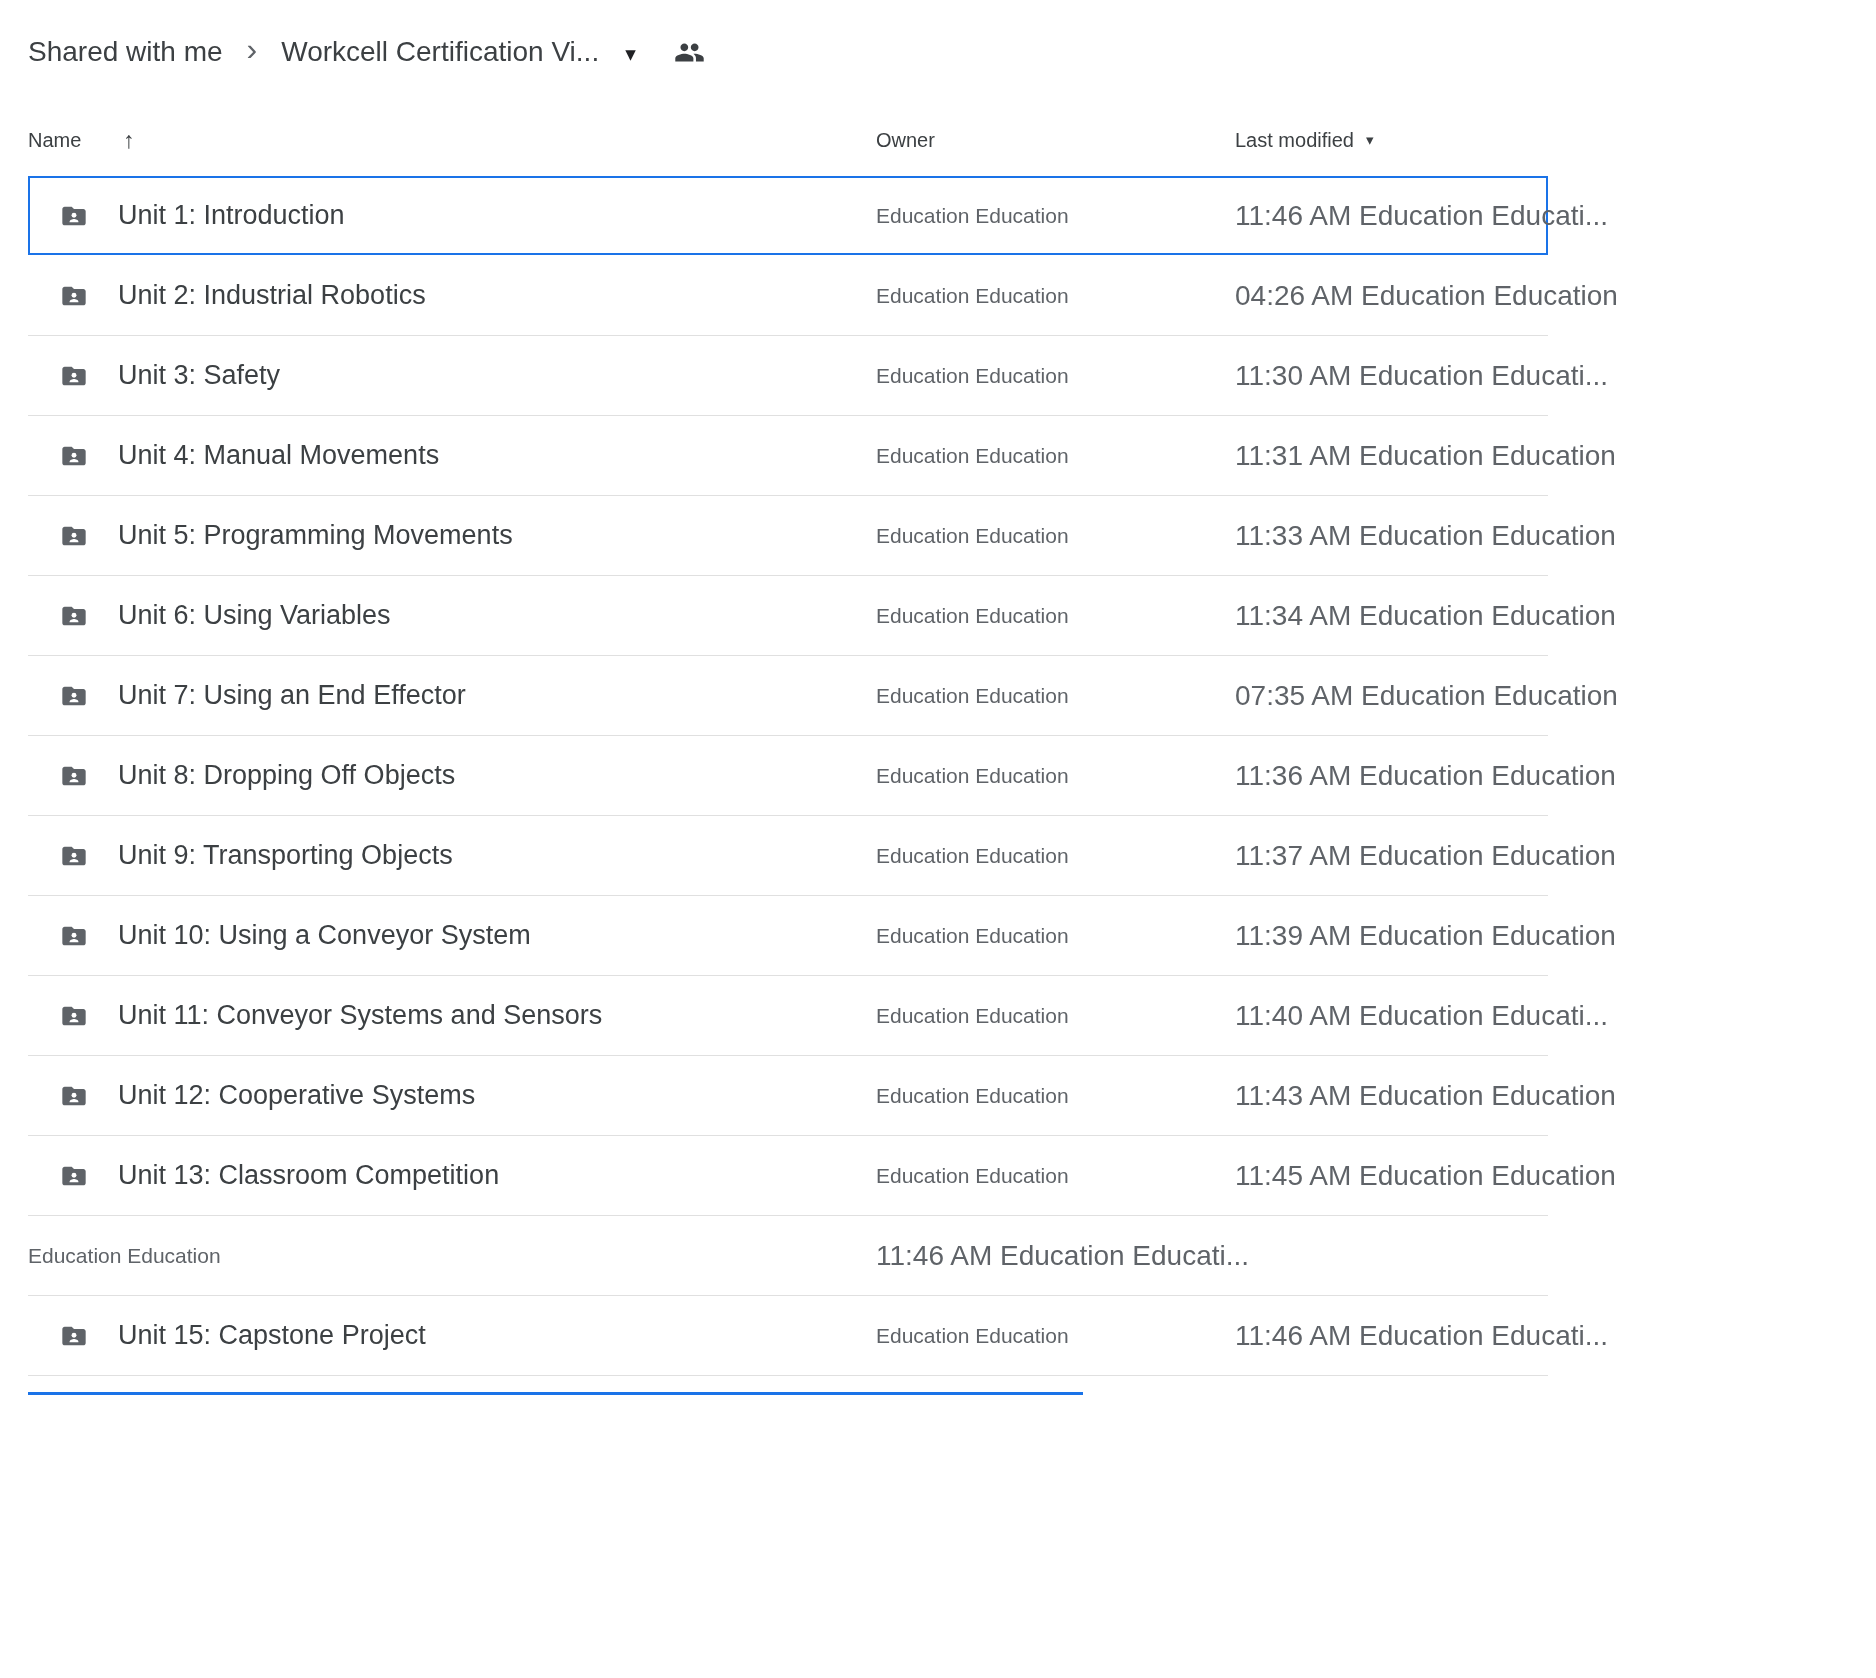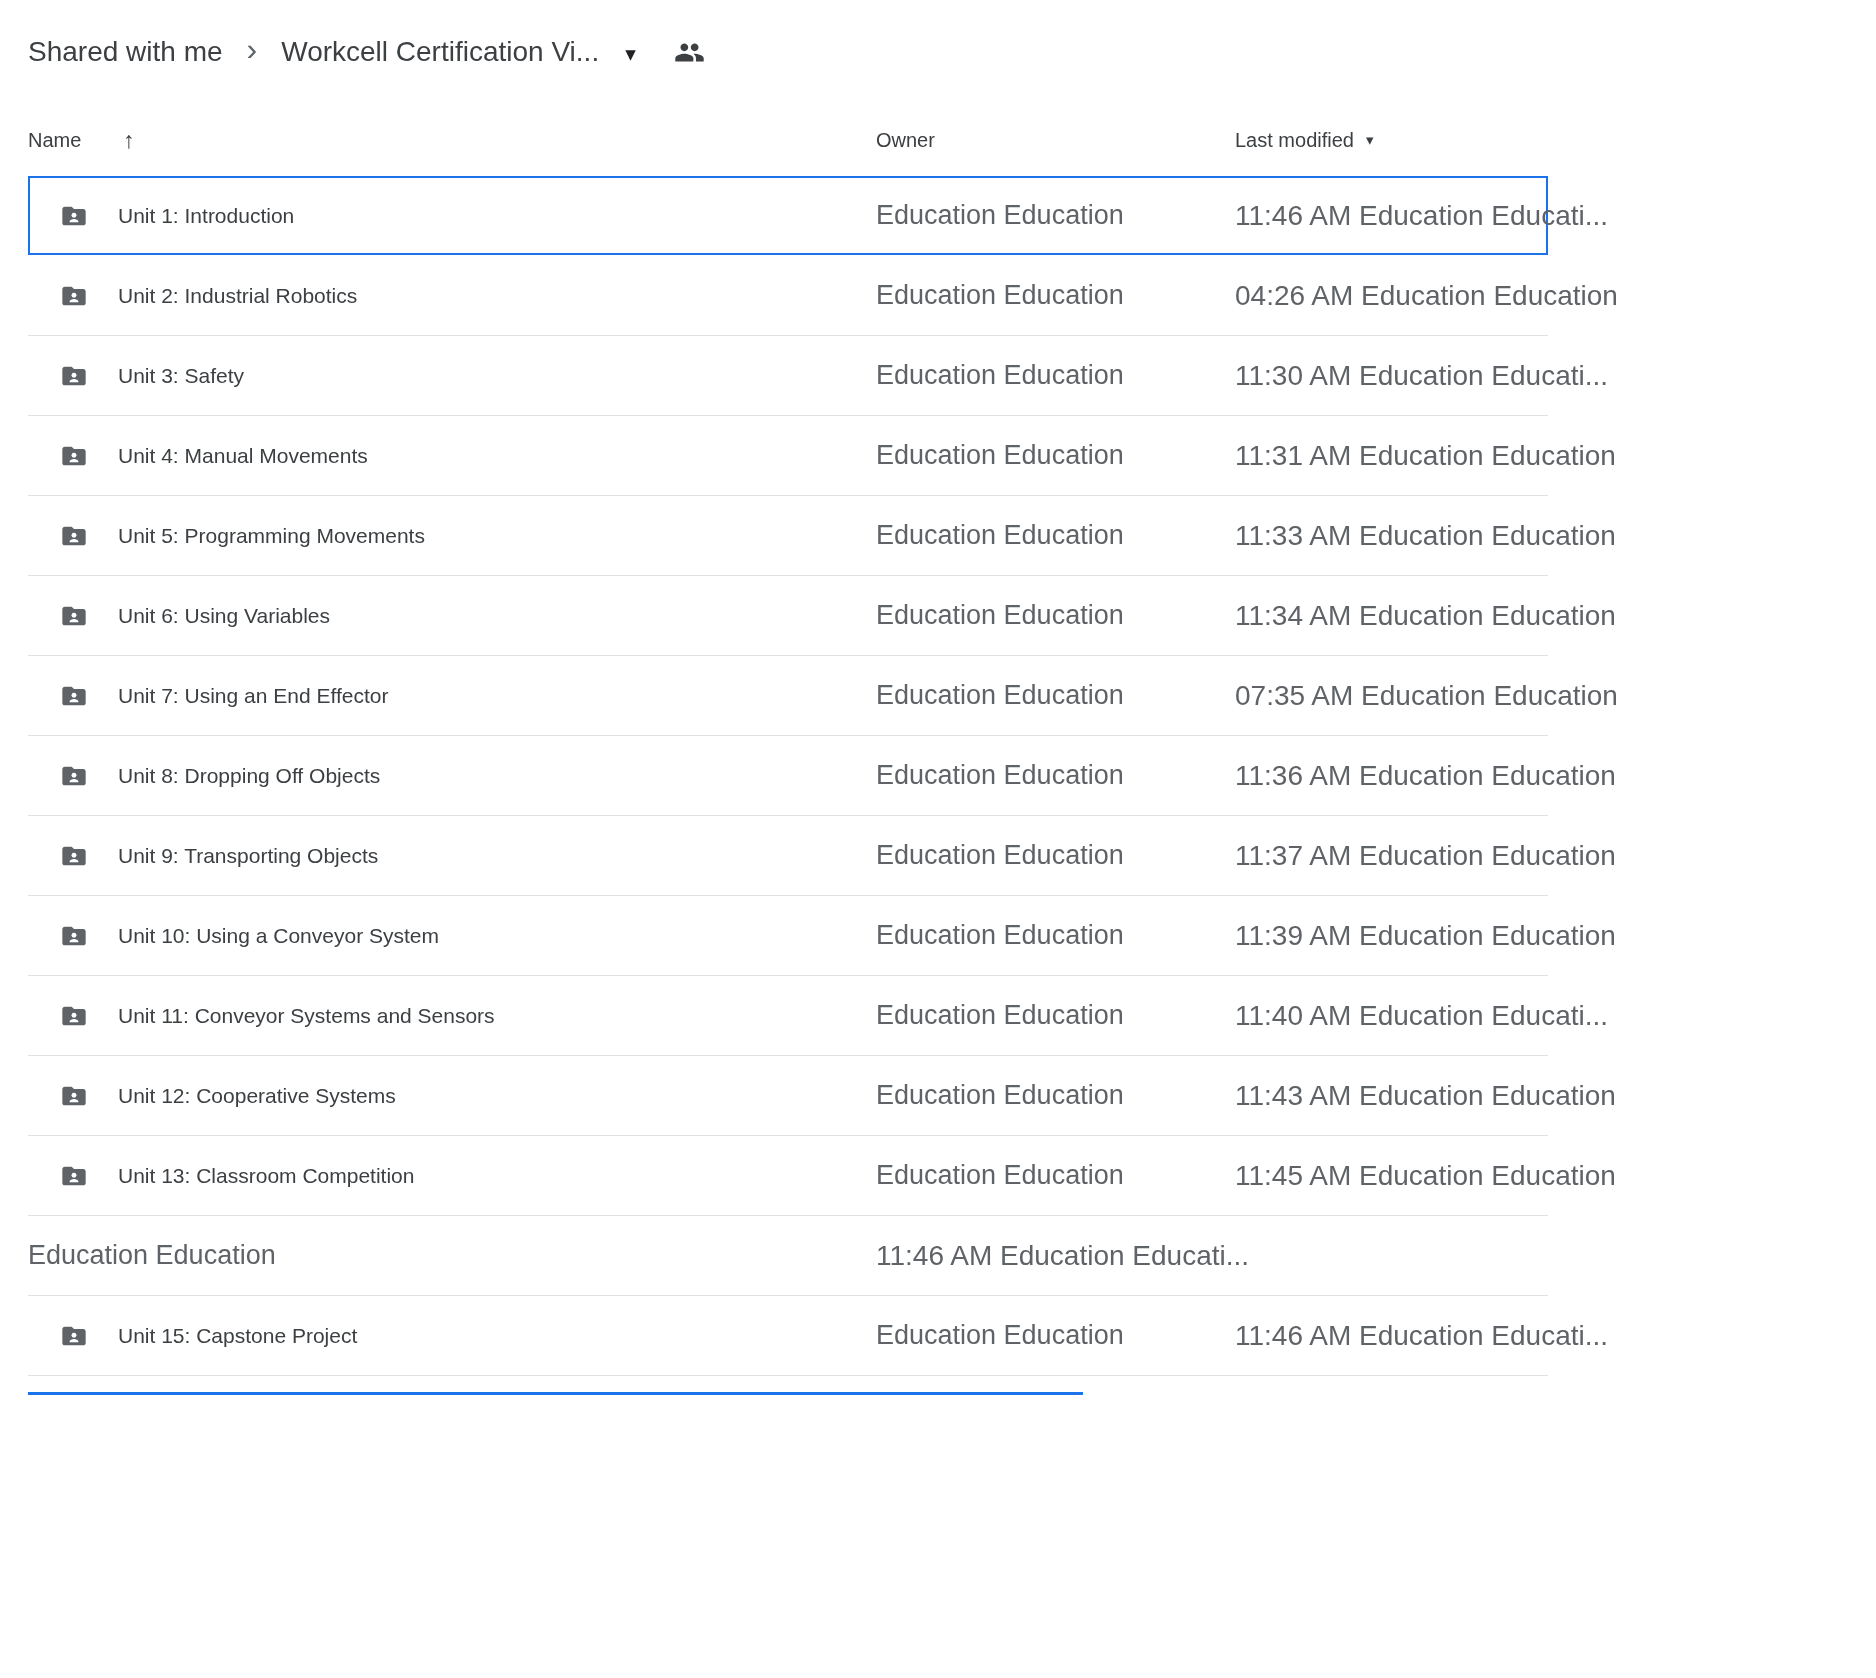--- a/index.html
+++ b/index.html
@@ -24,22 +24,22 @@
 
   
   .listheader { height:72px; font-size:20px; font-weight:400; color:var(--text1); }
   .colhead { display:flex; align-items:center; cursor:pointer; }
   .sort-arrow { font-size:23px; margin-left:42px; color:var(--text1); }
   .sort-caret { font-size:15px; margin-left:12px; color:var(--text1); }
 
   
   .row { height:80px; border-bottom:1px solid var(--divider); cursor:pointer; background:#fff; }
   .row.selected { box-shadow:inset 0 0 0 2px var(--accent); border-bottom-color:transparent; }
-  .cell-name { display:flex; align-items:center; gap:30px; padding-left:32px; font-size:21px; color:var(--text1); white-space:nowrap; }
-  .cell-owner { font-size:27px; color:var(--text2); white-space:nowrap; }
+  .cell-name { display:flex; align-items:center; gap:30px; padding-left:32px; font-size:27px; color:var(--text1); white-space:nowrap; }
+  .cell-owner { font-size:21px; color:var(--text2); white-space:nowrap; }
   .cell-modified { font-size:28px; color:var(--text2); white-space:nowrap; }
   .foldericon { display:flex; flex:0 0 auto; }
 
   
   .focus-line { width:1055px; height:3px; background:var(--accent); margin-top:16px; }
 </style>
 </head>
 <body>
 
 <div class="page">

